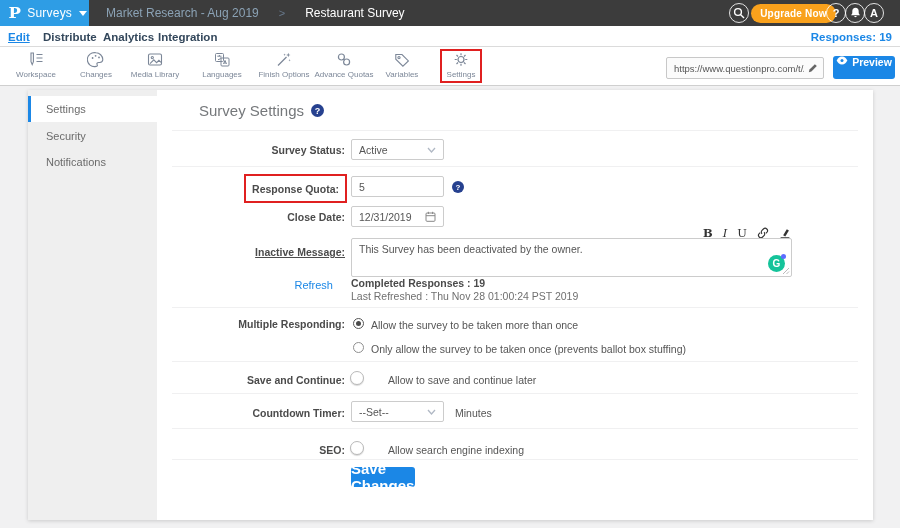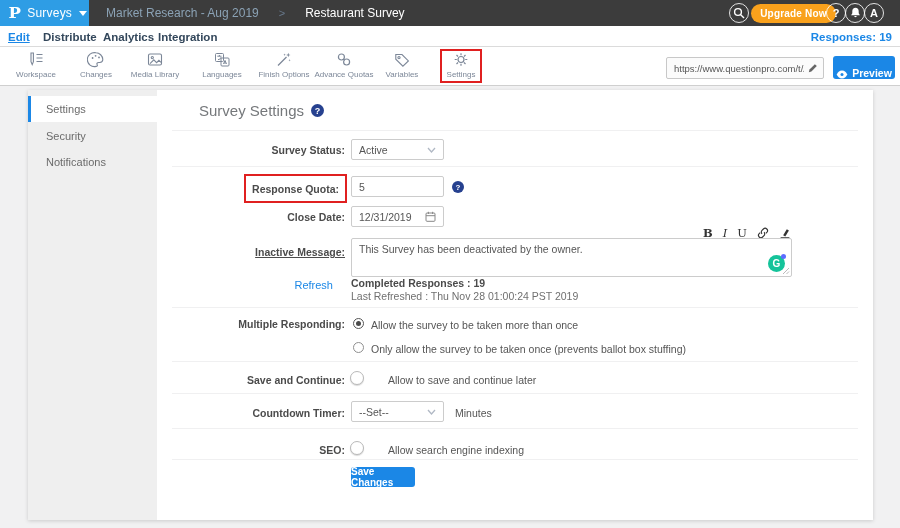--- a/index.html
+++ b/index.html
@@ -27,21 +27,21 @@
   .responses { top:31px; right:8px; font-size:11.5px; font-weight:600; color:#1b87e6; }
 
   
   .toolbar { left:0; top:47px; width:900px; height:39px; background:#fff; border-bottom:1px solid #cfcfcf; }
   .tool { top:51px; width:70px; display:flex; flex-direction:column; align-items:center; gap:2px; }
   .tool .tlabel { font-size:8px; color:#7c8798; white-space:nowrap; }
   .tool svg { display:block; }
   .redbox-settings { left:440px; top:49px; width:42px; height:34px; border:2px solid #e02020; }
   .urlbox { left:666px; top:57px; width:158px; height:22px; background:#fbfbfb; border:1px solid #c8c8c8; border-radius:2px; display:flex; align-items:center; padding:0 5px 0 7px; gap:4px; }
   .urlbox .urltext { font-size:9.5px; color:#555; white-space:nowrap; overflow:hidden; flex:1; }
-  .preview-btn { left:833px; top:56px; width:62px; height:23px; background:#1b87e6; border-radius:3px; display:flex; align-items:flex-end; justify-content:center; gap:4px; color:#fff; font-size:10.5px; font-weight:bold; }
+  .preview-btn { left:833px; top:56px; width:62px; height:23px; background:#1b87e6; border-radius:3px; display:flex; align-items:flex-start; justify-content:center; gap:4px; color:#fff; font-size:10.5px; font-weight:bold; }
 
   
   .card { left:28px; top:90px; width:845px; height:430px; background:#fff; box-shadow:0 1px 4px rgba(0,0,0,.16); }
   .sidebar { left:28px; top:90px; width:129px; height:430px; background:#efefef; }
   .side-item { left:28px; width:129px; height:26px; display:flex; align-items:center; padding-left:18px; font-size:11px; color:#6b6b6b; }
   .side-item.sel { background:#fff; border-left:3px solid #1b87e6; padding-left:15px; }
 
   
   .page-title { left:199px; top:102px; display:flex; align-items:center; gap:7px; font-size:15px; color:#75787b; }
   .help-badge { width:13px; height:13px; background:#26418f; border-radius:50%; color:#fff; font-size:9px; font-weight:bold; display:flex; align-items:center; justify-content:center; }
@@ -66,21 +66,21 @@
   .grammarly .gdot { position:absolute; top:-1px; right:-1px; width:5px; height:5px; background:#5d6cff; border-radius:50%; }
   .resize-corner { position:absolute; right:1px; bottom:1px; }
 
   .radio { width:11px; height:11px; border:1px solid #8f8f8f; border-radius:50%; background:#fff; }
   .radio.sel { border-color:#555; }
   .radio.sel::after { content:''; display:block; width:5px; height:5px; background:#4a4a4a; border-radius:50%; margin:2px 0 0 2px; }
 
   .toggle { width:27px; height:11px; background:#d2d2d2; border-radius:6px; position:relative; }
   .toggle .knob { position:absolute; left:-2px; top:-2px; width:14px; height:14px; background:#fff; border:1px solid #b9b9b9; border-radius:50%; box-shadow:0 1px 1px rgba(0,0,0,.15); }
 
-  .save-btn { left:351px; top:467px; width:64px; height:20px; background:#1b87e6; border-radius:3px; color:#fff; font-size:10px; font-weight:bold; display:flex; align-items:center; justify-content:center; }
+  .save-btn { left:351px; top:467px; width:64px; height:20px; background:#1b87e6; border-radius:3px; color:#fff; font-size:15px; font-weight:bold; display:flex; align-items:center; justify-content:center; }
 </style>
 </head>
 <body>
 
 
 
 
 <div class="abs topbar"></div>
 
 <div class="abs brand">

